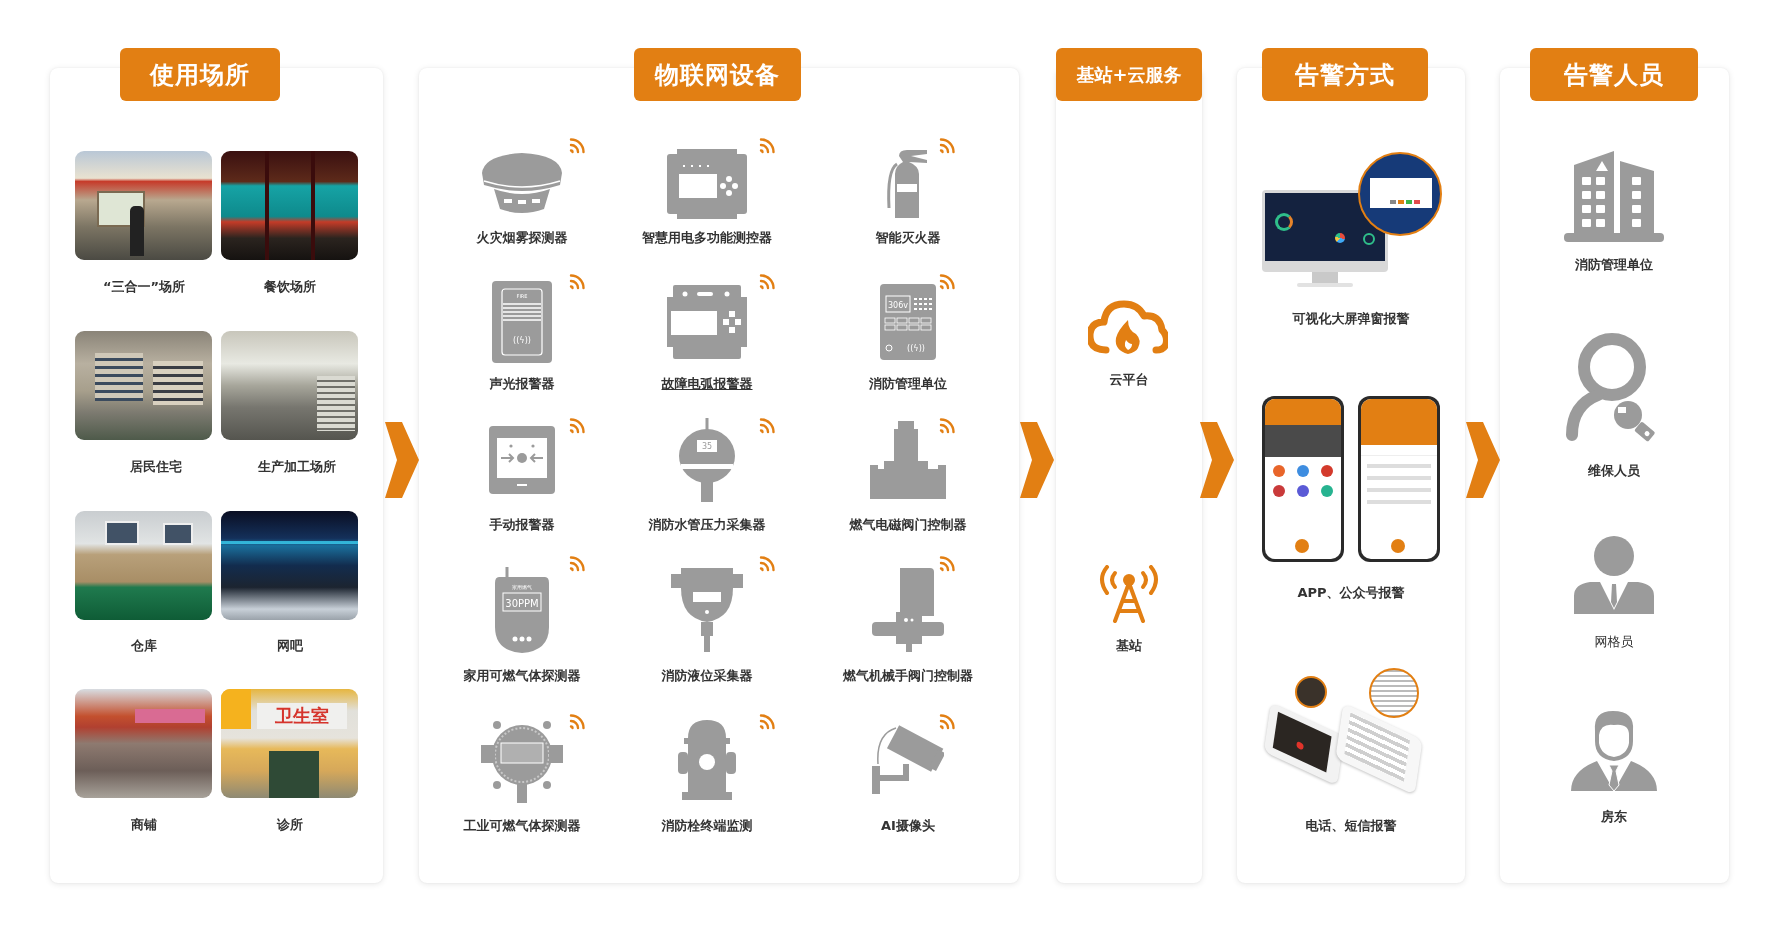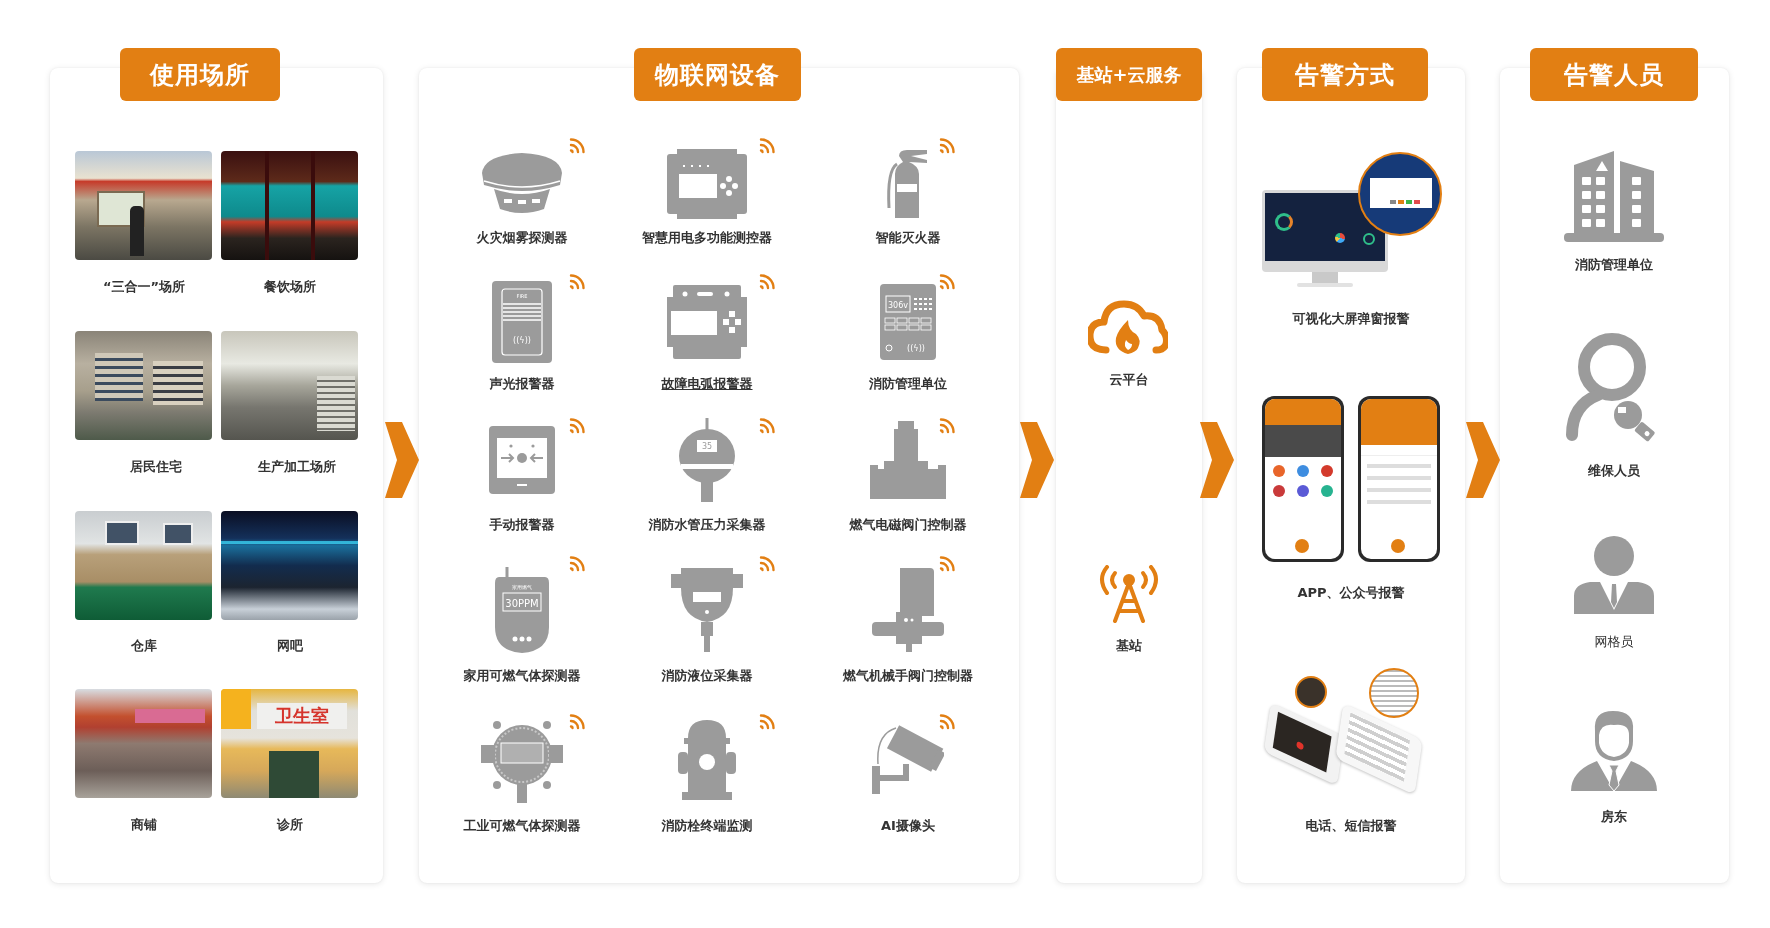--- a/index.html
+++ b/index.html
@@ -5,21 +5,21 @@
   *{box-sizing:border-box;margin:0;padding:0;}
   html,body{width:1770px;height:928px;background:#ffffff;overflow:hidden;}
   body{position:relative;font-family:"DejaVu Sans","Liberation Sans",sans-serif;color:#333;}
   .panel{position:absolute;top:68px;height:815px;background:#fff;border-radius:8px;
     box-shadow:0 1px 6px rgba(0,0,0,0.10),0 0 2px rgba(0,0,0,0.06);}
   .hdr{position:absolute;top:48px;height:53px;background:#E27F13;border-radius:6px;color:#fff;
     font-weight:bold;font-size:24px;display:flex;align-items:center;justify-content:center;letter-spacing:1px;z-index:2;}
   .arrow{position:absolute;top:422px;width:34px;height:76px;z-index:3;}
   .lbl{position:absolute;font-size:13px;font-weight:bold;color:#333;text-align:left;white-space:nowrap;transform:translate(-50%,-50%);}
   .lbl.normal{font-weight:normal;}
-  .photo{position:absolute;width:137px;height:109px;border-radius:4px;overflow:hidden;}
+  .photo{position:absolute;width:137px;height:109px;border-radius:9px;overflow:hidden;}
   .ico{position:absolute;transform:translate(-50%,-50%);}
   .wifi{position:absolute;width:20px;height:20px;}
 </style>
 </head>
 <body>
 
 <svg width="0" height="0" style="position:absolute">
   <defs>
     <symbol id="wifi" viewBox="0 0 20 20">
       <path d="M3 9 A7 7 0 0 1 10 16" fill="none" stroke="#E27F13" stroke-width="2.4" stroke-linecap="round"></path>

